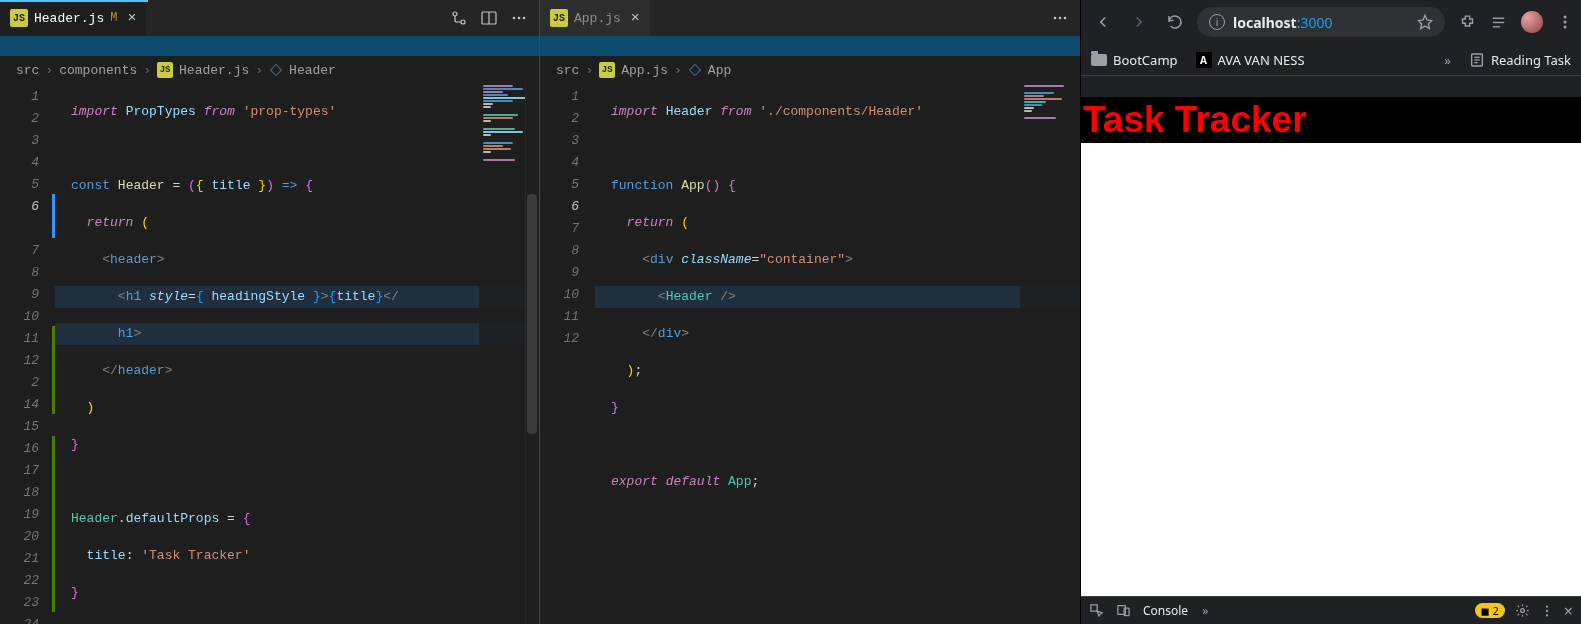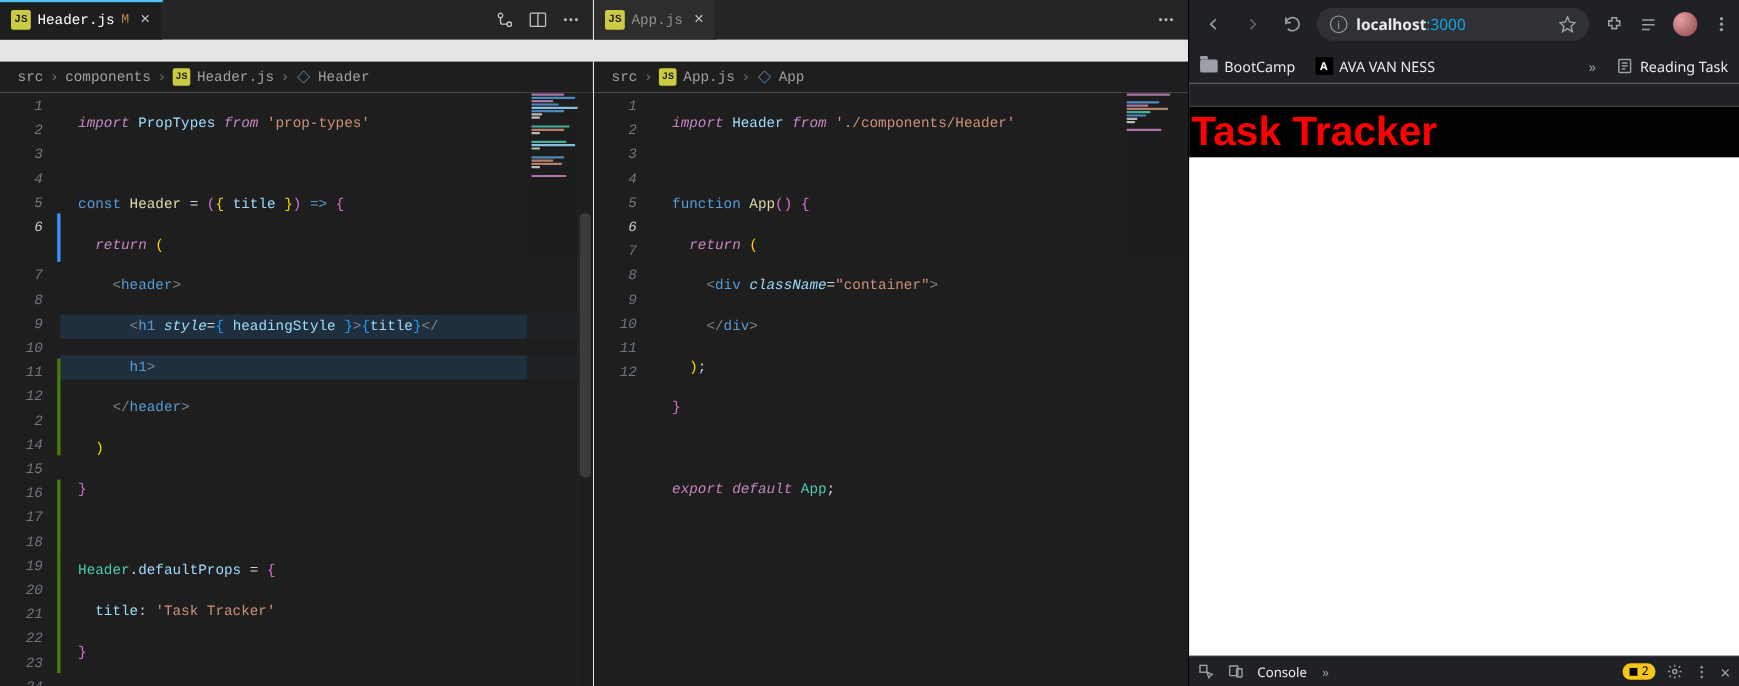--- a/index.html
+++ b/index.html
@@ -11,21 +11,21 @@
     width: 1581px;
     height: 624px;
     overflow: hidden;
     display: flex;
   }
   .vscode-area {
     width: 1080px;
     height: 624px;
     display: flex;
     flex-direction: column;
-    background: #e5e5e5;
+    background: #0c4a6e;
   }
   .pane-row { display: flex; flex: 1; min-height: 0; }
   .pane {
     display: flex;
     flex-direction: column;
     position: relative;
     min-width: 0;
   }
   .pane-left { width: 540px; border-right: 1px solid rgba(255,255,255,0.06); }
   .pane-right { flex: 1; }
@@ -415,20 +415,21 @@
             <div class="ln">10</div>
           <div class="ln">11</div>
             <div class="ln">12</div>
         </div>
         <div class="code">
 <div class="line"><span class="kw">import</span> <span class="var">Header</span> <span class="kw">from</span> <span class="str">'./components/Header'</span></div>
 <div class="line"></div>
 <div class="line"><span class="kw2">function</span> <span class="fn">App</span><span class="par">(</span><span class="par">)</span> <span class="par">{</span></div>
 <div class="line">  <span class="kw">return</span> <span class="par2">(</span></div>
 <div class="line">    <span class="ang">&lt;</span><span class="tag">div</span> <span class="attr">className</span><span class="pun">=</span><span class="str">"container"</span><span class="ang">&gt;</span></div>
+<div class="line hl">      <span class="ang">&lt;</span><span class="cls">Header</span> <span class="ang">/&gt;</span></div>
 <div class="line">    <span class="ang">&lt;/</span><span class="tag">div</span><span class="ang">&gt;</span></div>
 <div class="line">  <span class="par2">)</span><span class="pun">;</span></div>
 <div class="line"><span class="par">}</span></div>
 <div class="line"></div>
 <div class="line"><span class="kw">export</span> <span class="kw">default</span> <span class="cls">App</span><span class="pun">;</span></div>
 <div class="line"></div>
         </div>
         <div class="minimap">
           <div class="mline" style="background:#c586c0;width:40px"></div>
           <div style="height:3px"></div>

